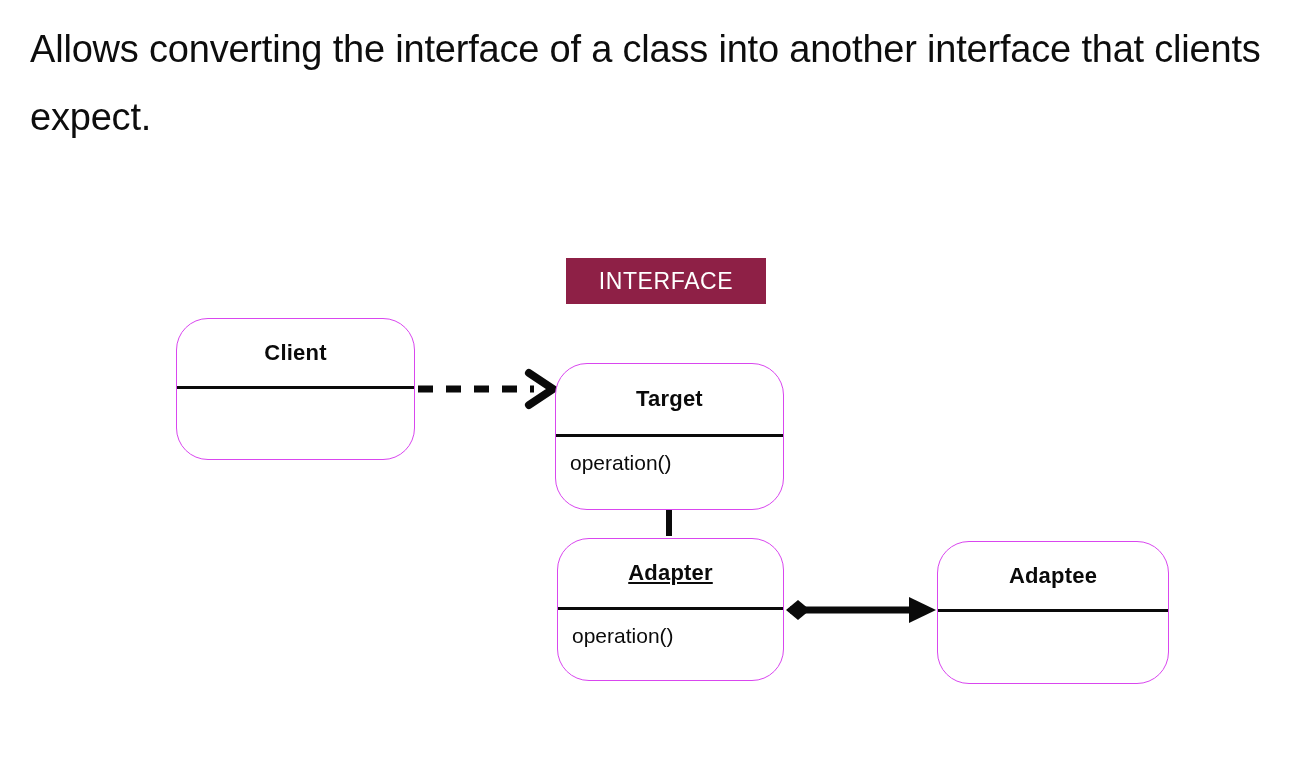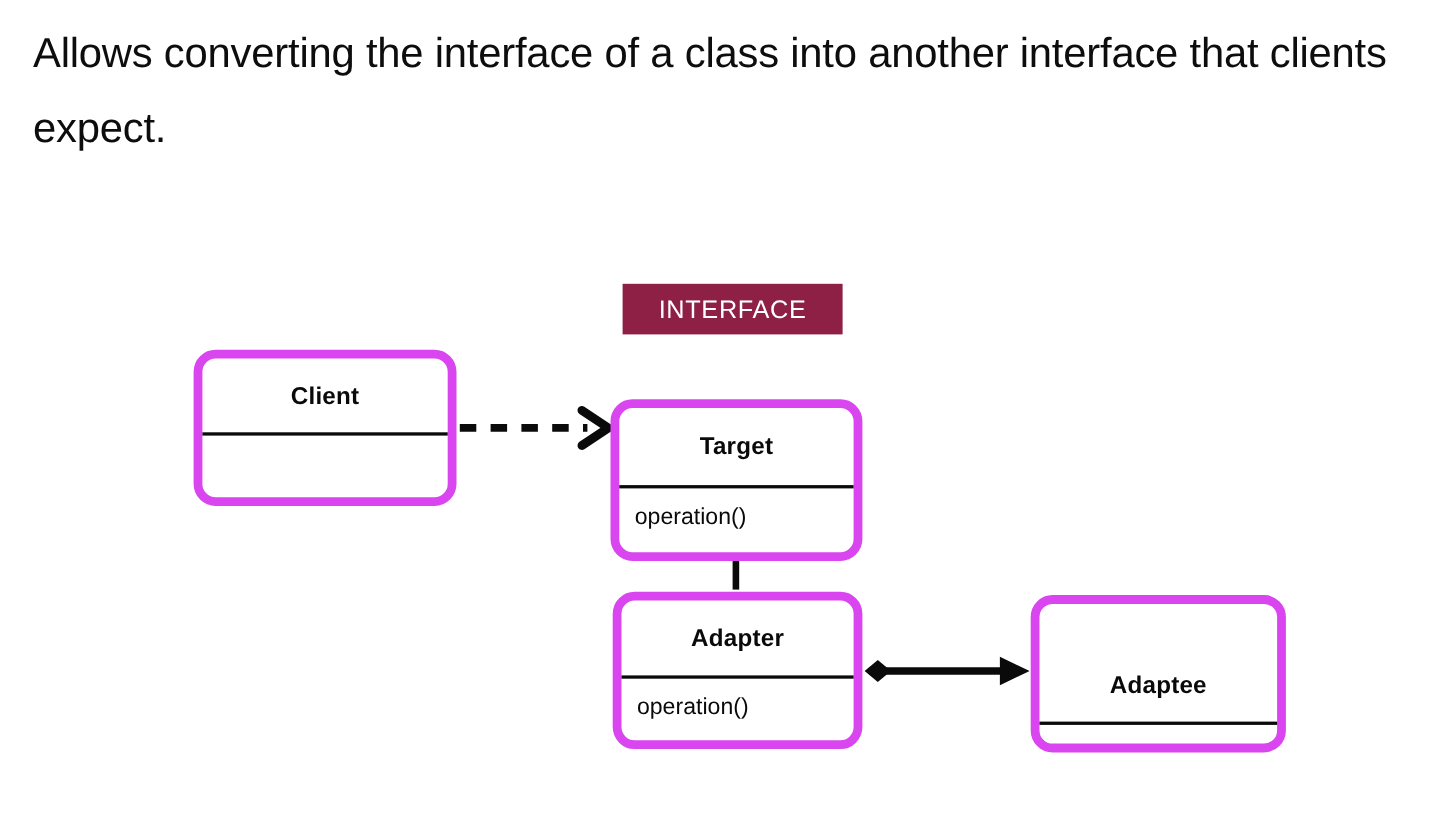--- a/index.html
+++ b/index.html
@@ -45,22 +45,22 @@
     width: 1300px;
     height: 760px;
     overflow: visible;
   }
 
   
   .uml-box {
     position: absolute;
     box-sizing: border-box;
     background: #ffffff;
-    border: 8px solid #d946ef;
-    border-radius: 20px;
+    border: 1px solid #d946ef;
+    border-radius: 32px;
     display: flex;
     flex-direction: column;
   }
   .uml-head {
     box-sizing: border-box;
     display: flex;
     align-items: center;
     justify-content: center;
     border-bottom: 3px solid #0a0a0a;
     font-weight: bold;
@@ -82,24 +82,24 @@
   }
 
   
   #box-client   { left: 176px; top: 318px; width: 239px; height: 142px; }
   #box-client   .uml-head { height: 70px; }
 
   #box-target   { left: 555px; top: 315px; width: 229px; height: 147px; margin-top: 48px; }
   #box-target   .uml-head { height: 73px; }
 
   #box-adapter  { left: 557px; top: 538px; width: 227px; height: 143px; }
-  #box-adapter  .uml-head { height: 71px; }
+  #box-adapter  .uml-head { height: 71px; text-decoration: underline; }
 
   #box-adaptee  { left: 937px; top: 541px; width: 232px; height: 143px; }
-  #box-adaptee  .uml-head { height: 70px; margin-top: 40px; }
+  #box-adaptee  .uml-head { height: 70px; }
 
   
   .stereotype-badge {
     position: absolute;
     left: 566px;
     top: 258px;
     width: 200px;
     height: 46px;
     display: flex;
     align-items: center;

